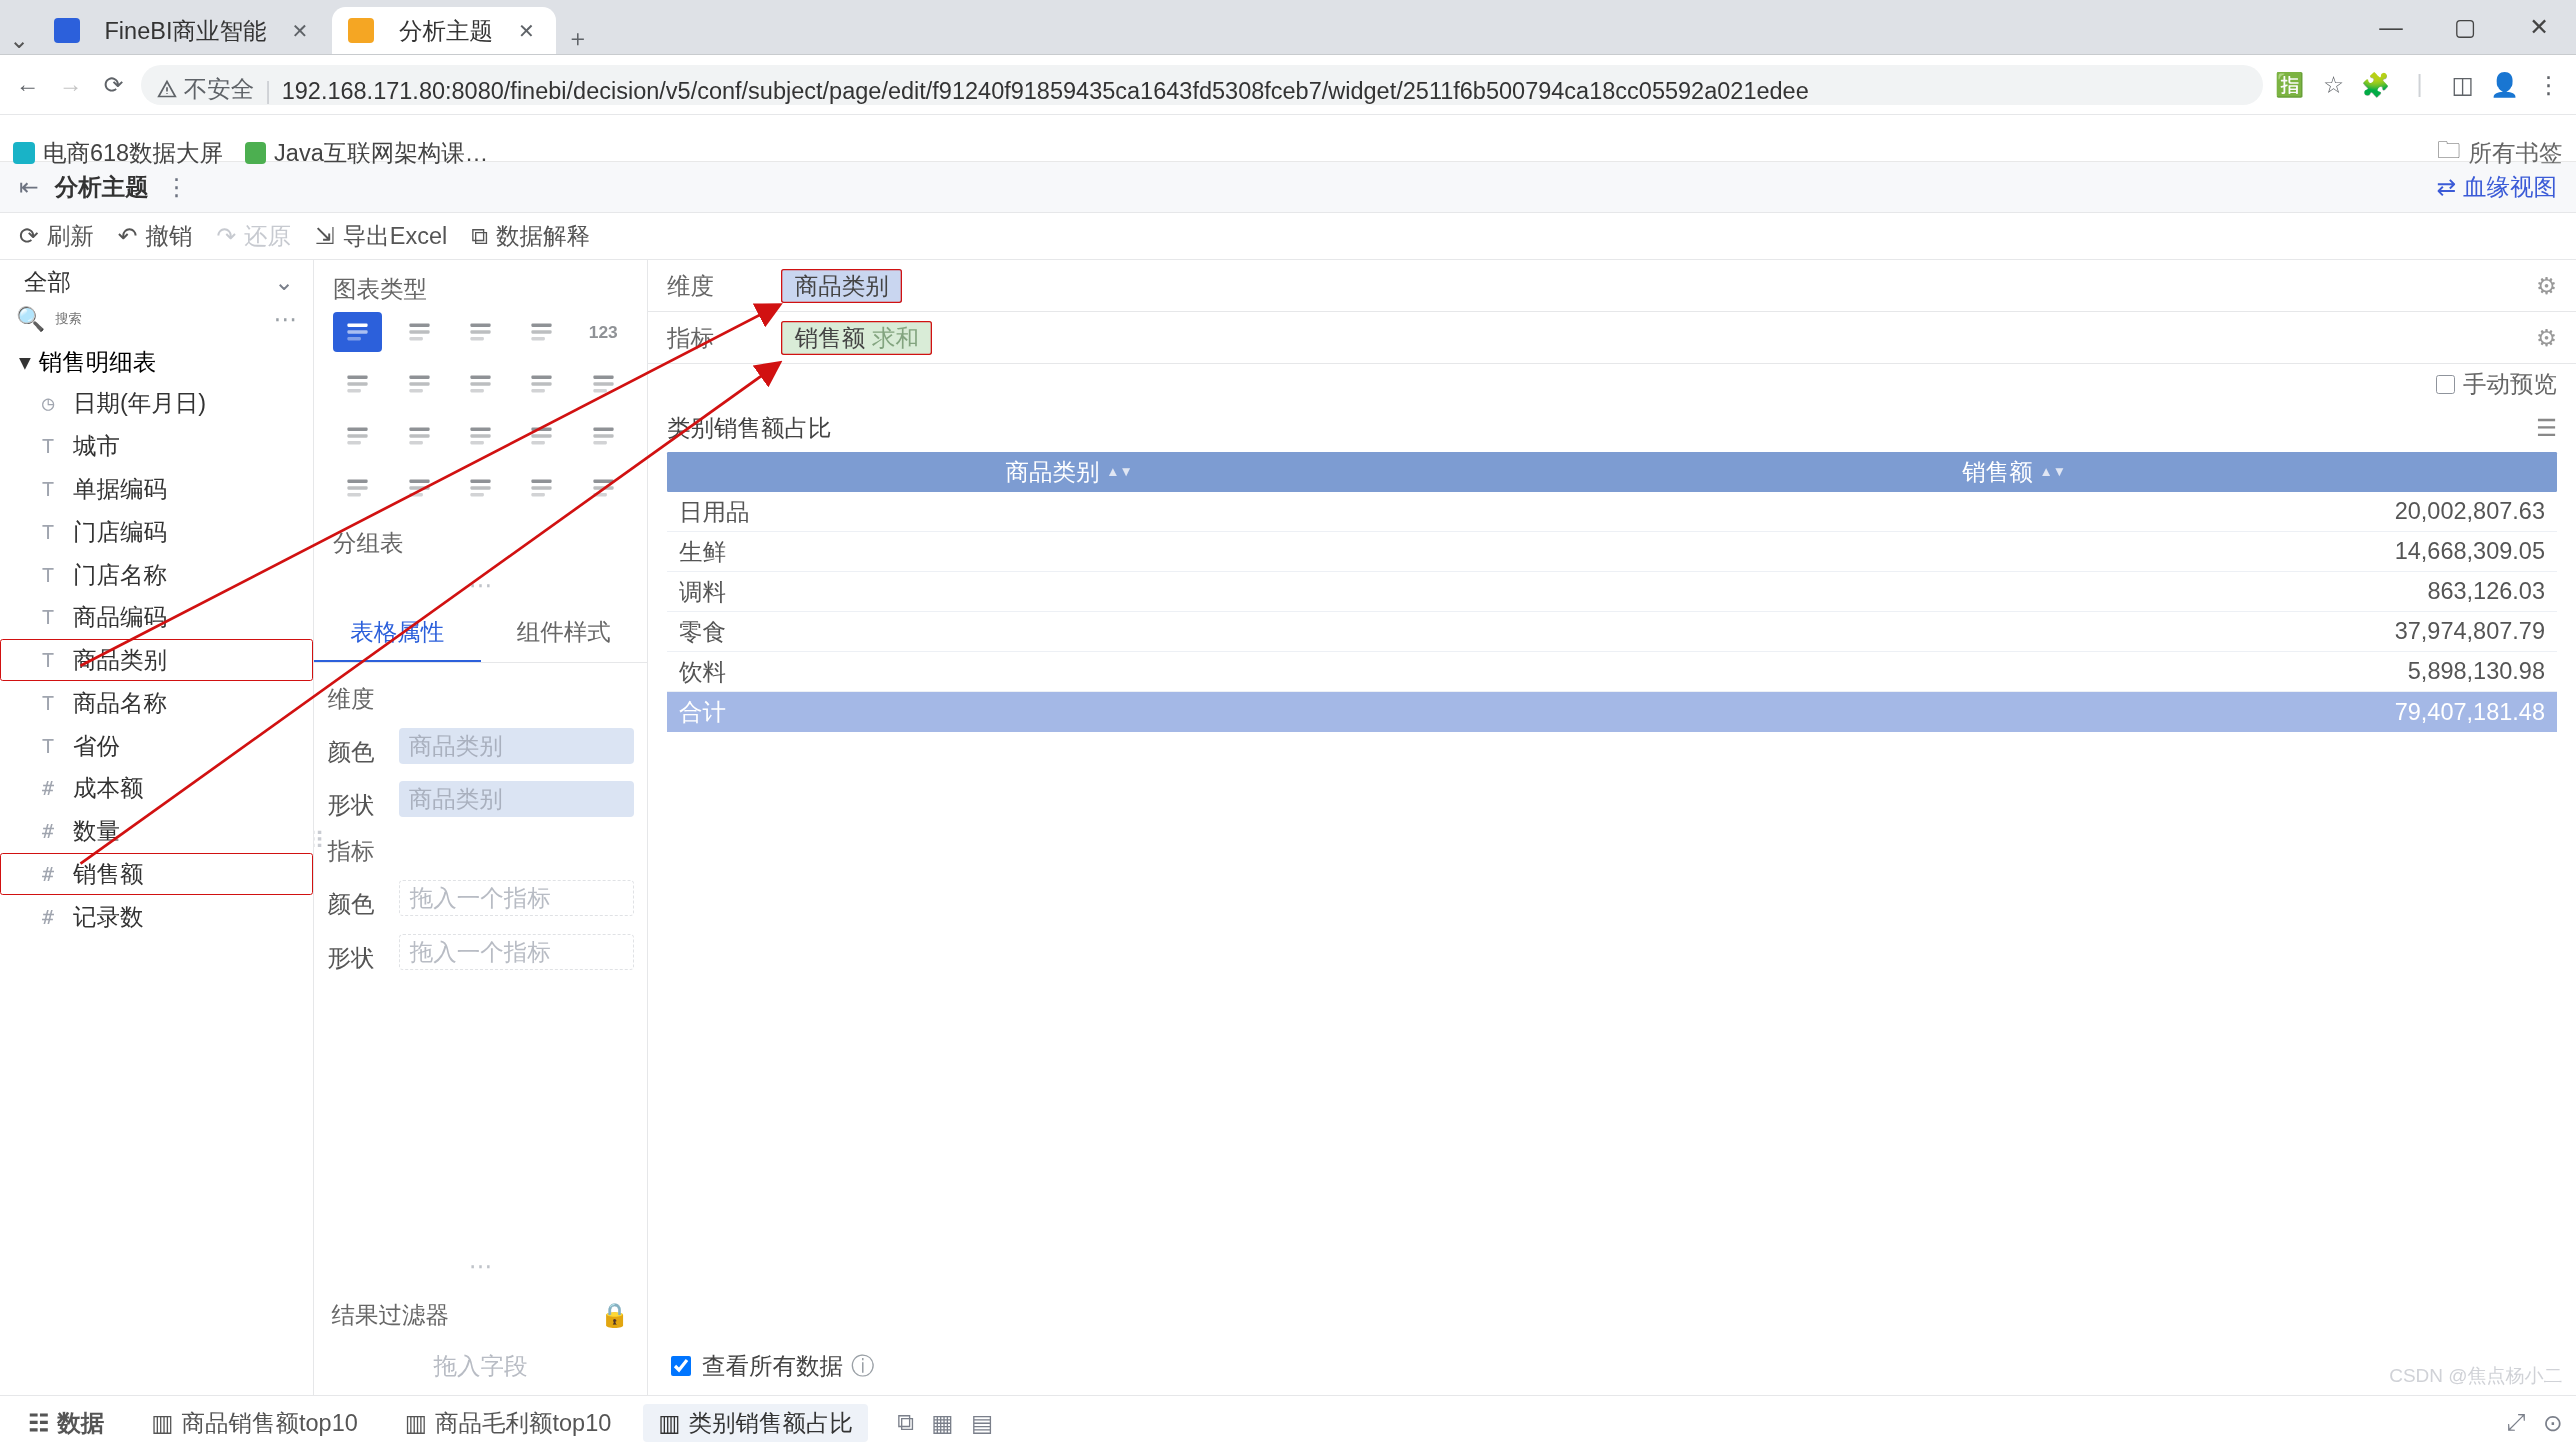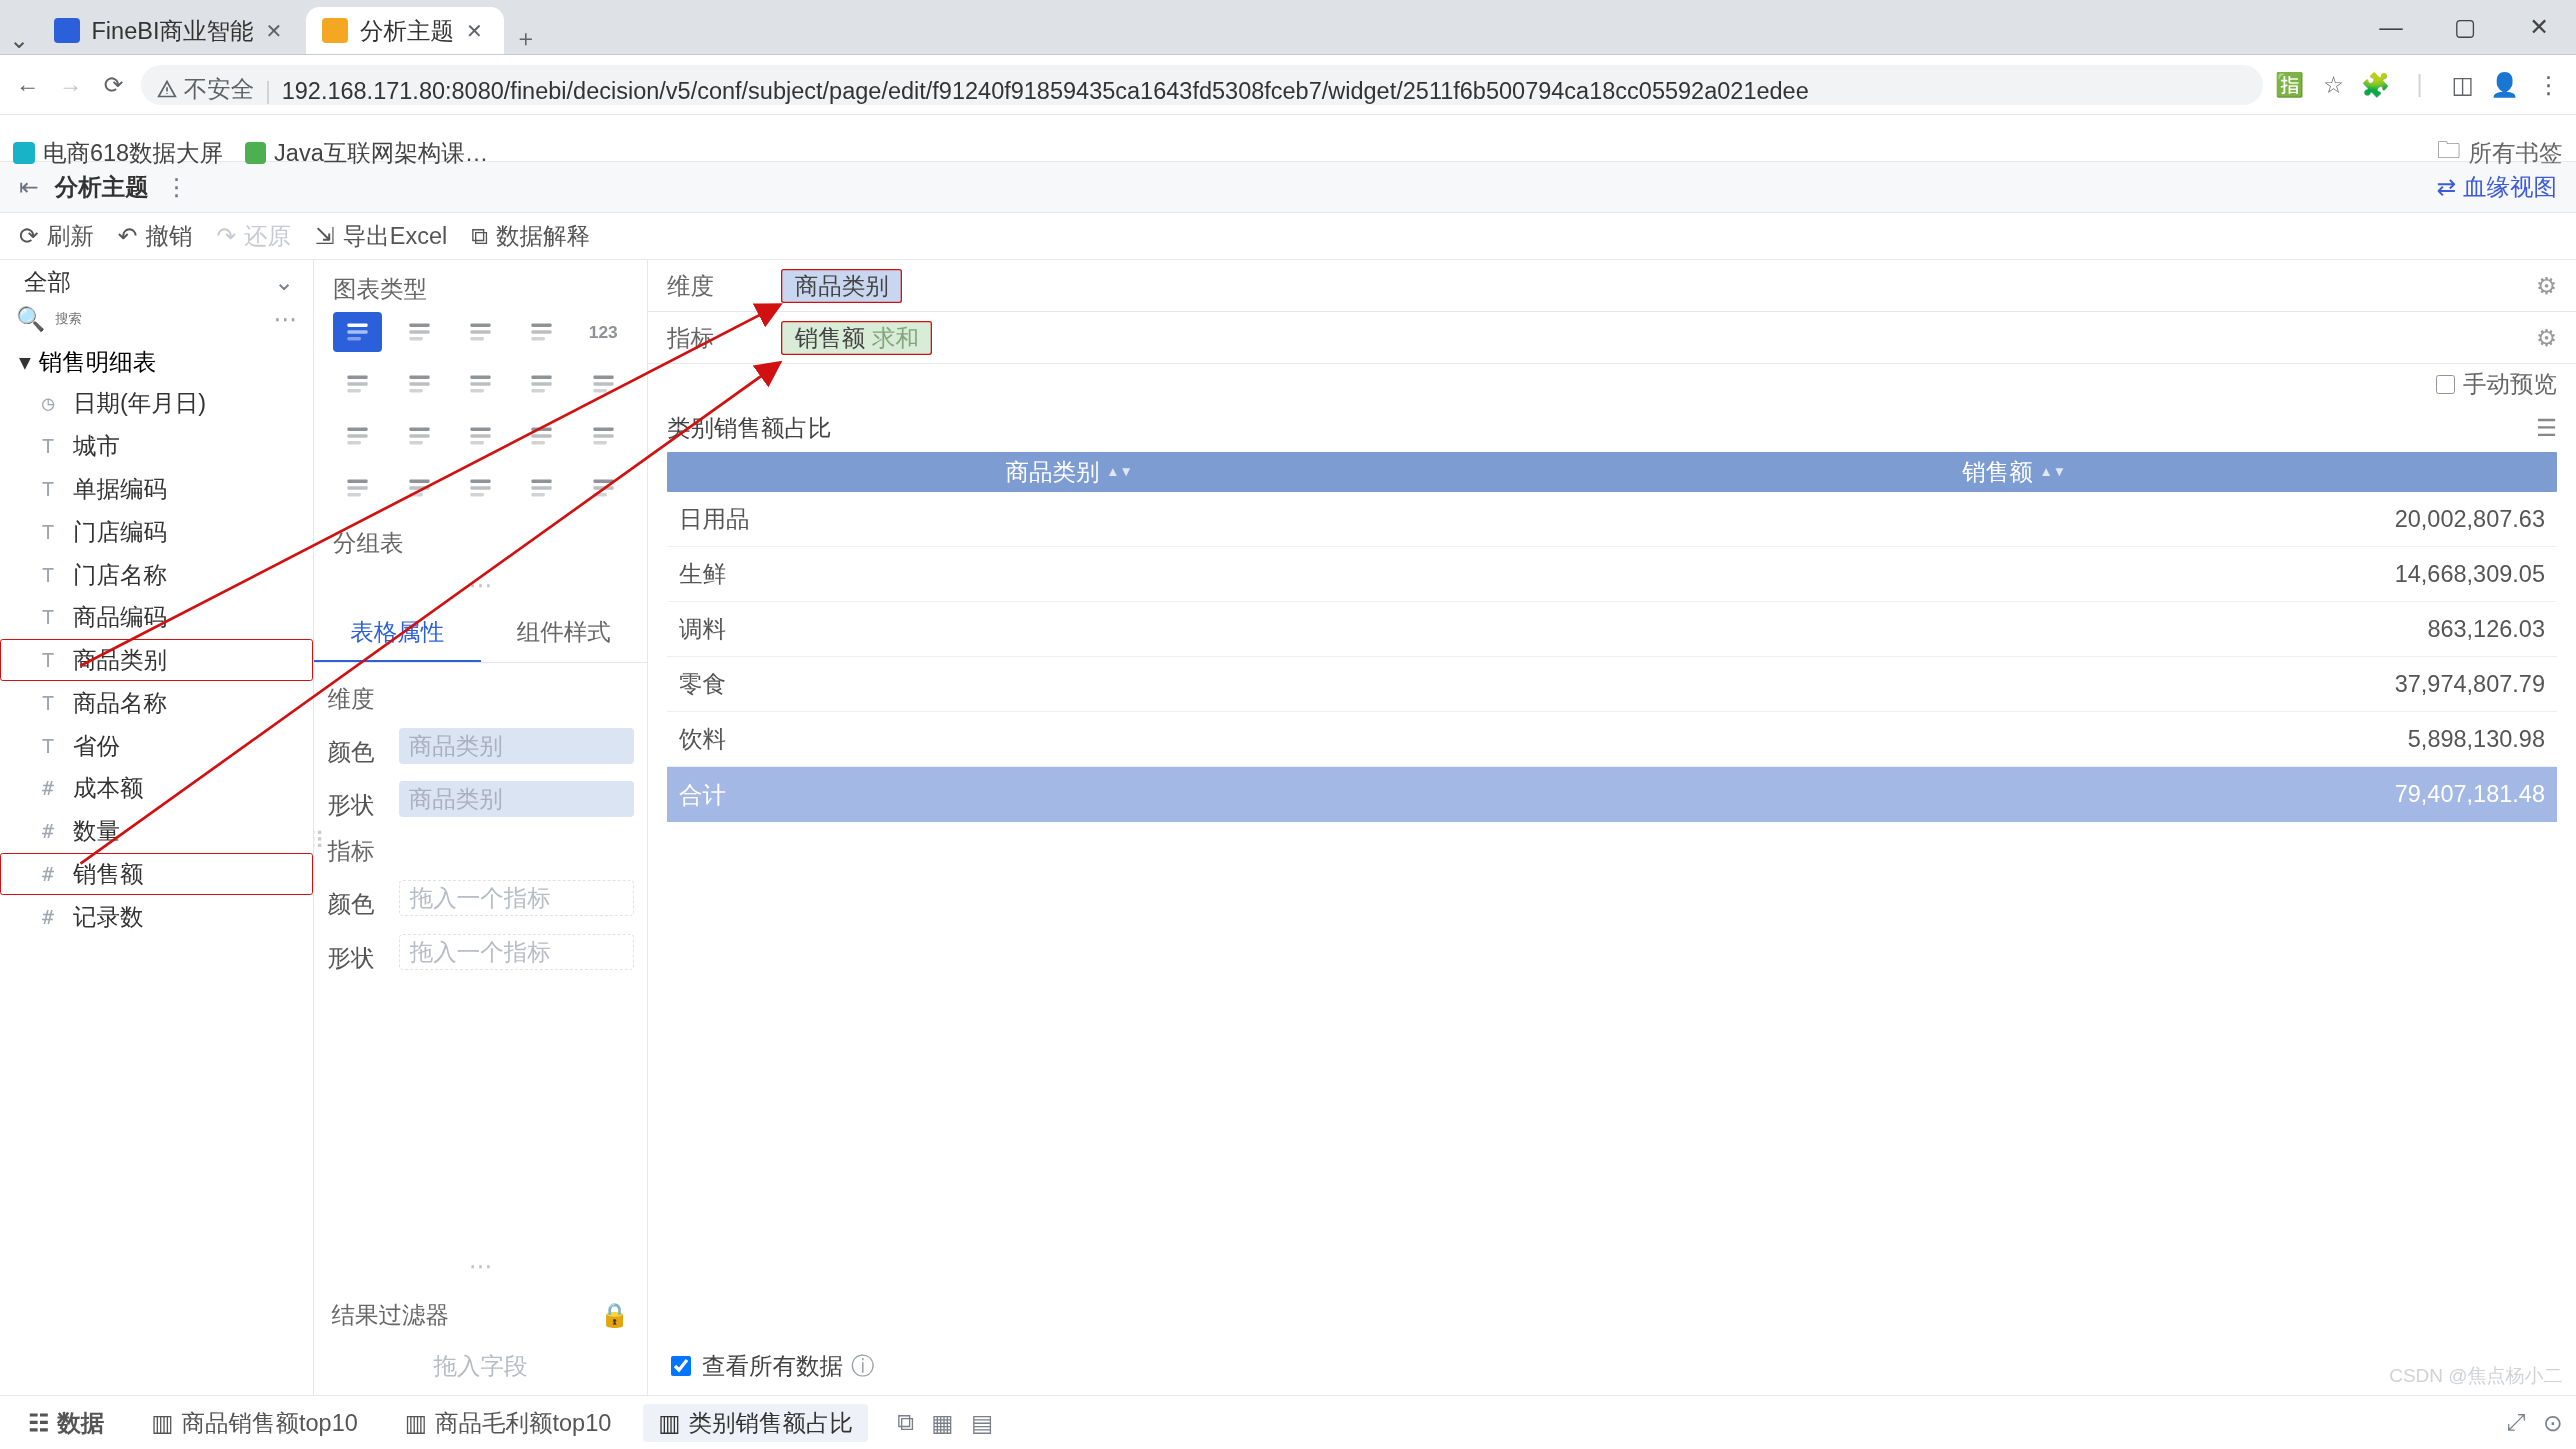--- a/index.html
+++ b/index.html
@@ -14,21 +14,21 @@
     --muted2:#aeb2b9;
     --hover:#f5f5f5;
     --total-row:#a4b8e6;
   }
   *{box-sizing:border-box;font-family:"Microsoft YaHei","PingFang SC",sans-serif;}
   html,body{margin:0;height:100%;background:#fff;color:var(--text);font-size:23.5px;}
 
   
   .chrome{height:55px;display:flex;align-items:flex-end;background:#dee1e6;border-bottom:0.7px solid #c8cbce;}
   .chrome .dropdown{width:38px;text-align:center;color:#555;}
-  .tab{display:flex;align-items:center;gap:12px;height:47px;padding:0 21.5px 0 16px;border-radius:13.4px 13.4px 0 0;margin-right:2.7px;max-width:322px;color:#333;cursor:pointer;}
+  .tab{display:flex;align-items:center;gap:25px;height:47px;padding:0 21.5px 0 16px;border-radius:13.4px 13.4px 0 0;margin-right:2.7px;max-width:322px;color:#333;cursor:pointer;}
   .tab.active{background:#fff;}
   .tab .fav{width:25.5px;height:25.5px;border-radius:4px;}
   .tab .title{white-space:nowrap;overflow:hidden;text-overflow:ellipsis;flex:1;}
   .tab .close{color:#5f6368;cursor:pointer;font-size:20px;}
   .newtab{width:38px;text-align:center;color:#5f6368;cursor:pointer;}
   .win-ctrl{margin-left:auto;display:flex;}
   .win-ctrl div{width:74px;height:54px;display:flex;align-items:center;justify-content:center;color:#444;cursor:pointer;}
 
   .addrbar{height:60px;display:flex;align-items:center;gap:12px;padding:0 12px;border-bottom:0.7px solid var(--border);}
   .addrbar .ib{width:31px;height:31px;display:flex;align-items:center;justify-content:center;color:#5f6368;cursor:pointer;}
@@ -103,21 +103,21 @@
   .previewrow .cb{width:19px;height:19px;border:1.3px solid #8f949c;border-radius:2.7px;margin-right:8px;}
   .chart-title{padding:8px 19px;color:#444;font-weight:500;display:flex;align-items:center;}
   .chart-title .burger{margin-left:auto;color:#888;cursor:pointer;}
 
   
   .dt{margin:0 19px;}
   .dt-head{display:flex;height:40px;background:var(--header-blue);color:#fff;border-radius:1.3px;}
   .dt-head .c{display:flex;align-items:center;justify-content:center;gap:6.7px;}
   .c1{flex:1;}
   .c2{flex:1.35;}
-  .dt-row{display:flex;height:55px;align-items:center;border-bottom:0.7px solid #edf0f5;}
+  .dt-row{display:flex;height:40px;align-items:center;border-bottom:0.7px solid #edf0f5;}
   .dt-row .c{padding:0 12px;}
   .dt-row .c1{color:#555;}
   .dt-row .c2{text-align:right;color:#555;}
   .dt-row.total{background:var(--total-row);color:#fff;border-bottom:none;}
   .dt-row.total .c1,.dt-row.total .c2{color:#fff;}
   .viewall{display:flex;align-items:center;gap:8px;padding:13.4px 19px;color:#444;}
   .viewall input{width:20px;height:20px;}
   .viewall .info{color:#9aa0a6;cursor:pointer;}
 
   

